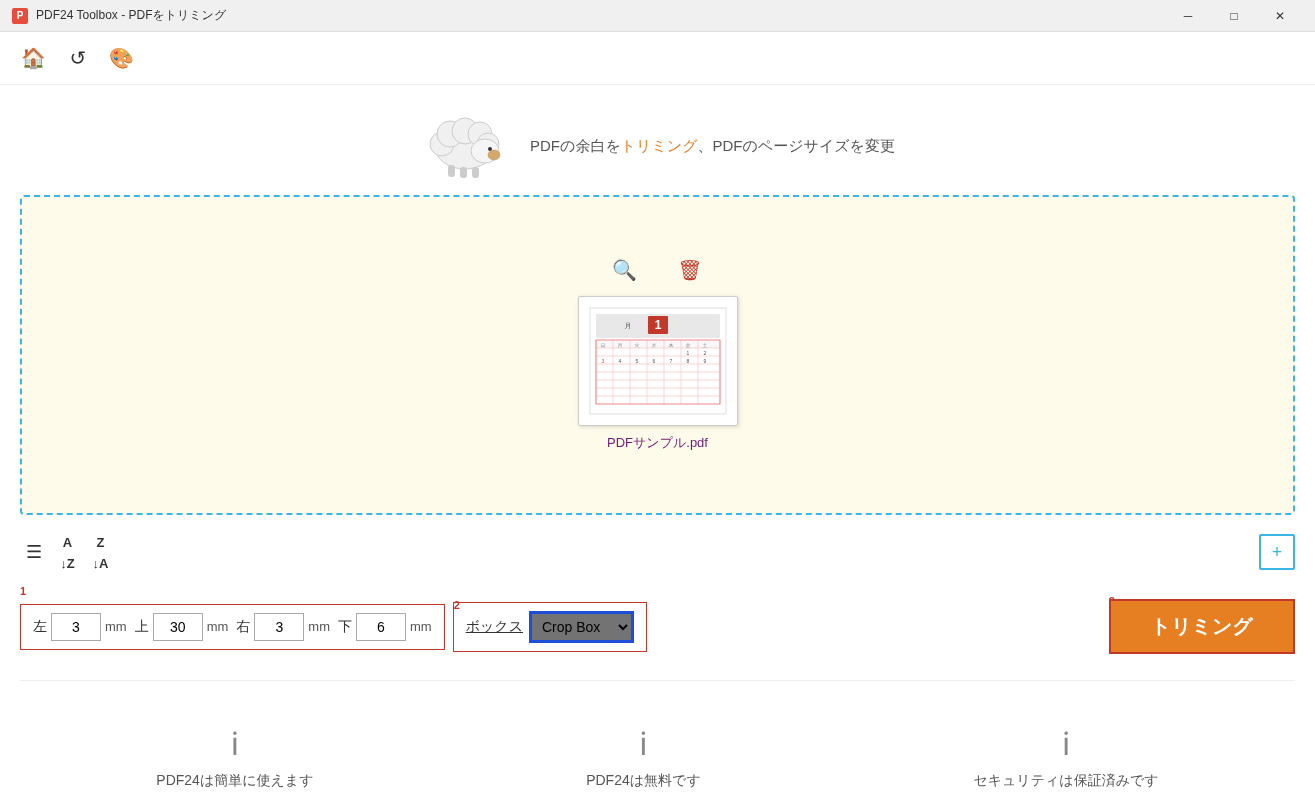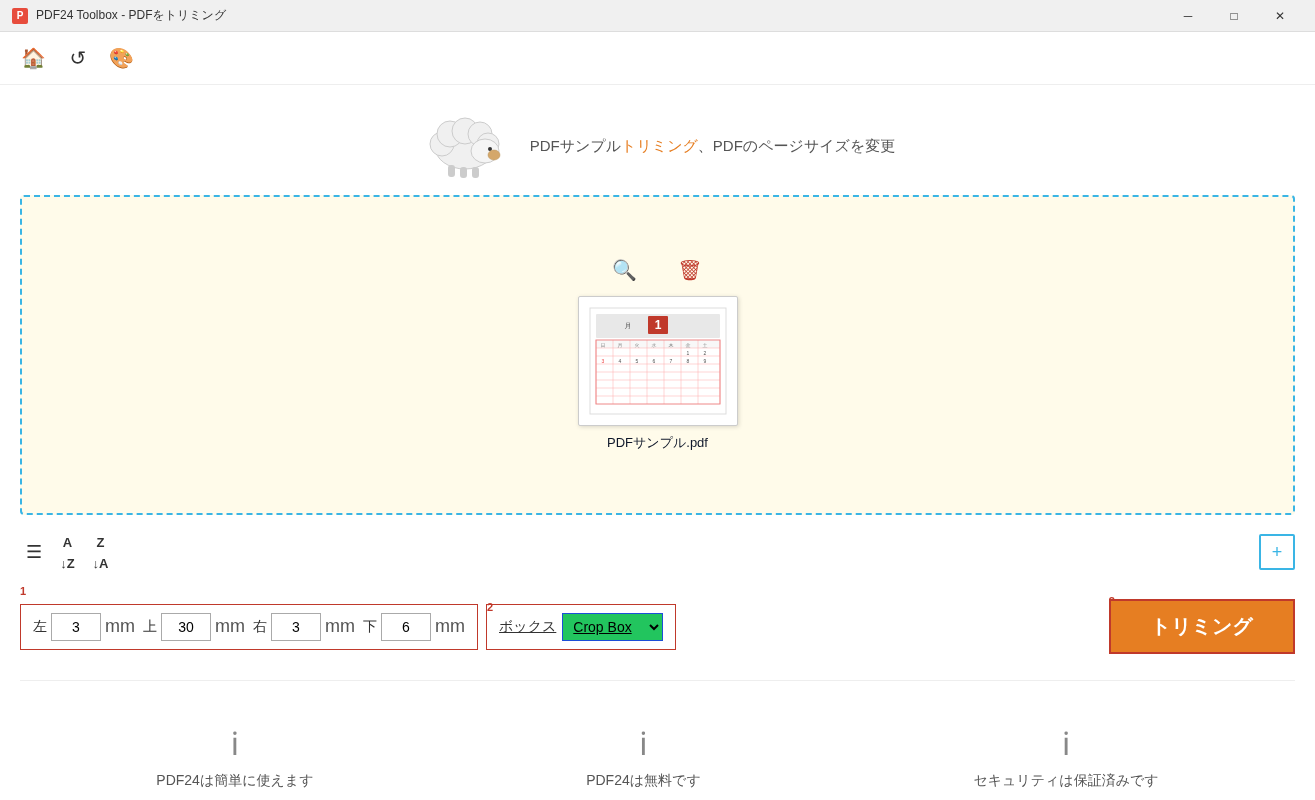--- a/index.html
+++ b/index.html
@@ -143,21 +143,21 @@
       border: 1px solid #ccc;
       border-radius: 2px;
       display: flex;
       align-items: center;
       justify-content: center;
       overflow: hidden;
       box-shadow: 1px 1px 4px rgba(0,0,0,0.15);
     }
     .file-name {
       font-size: 13px;
-      color: #0f172a;
+      color: #701a75;
       text-align: center;
     }
 
     
     .controls-bar {
       display: flex;
       align-items: center;
       padding: 12px 0;
       border-top: 0;
       position: relative;
@@ -228,44 +228,43 @@
     }
     .param-input {
       width: 50px;
       height: 28px;
       border: 1px solid #aaa;
       text-align: center;
       font-size: 14px;
       padding: 2px 4px;
     }
     .param-unit {
-      font-size: 18px;
+      font-size: 13px;
       color: #555;
     }
     .box-select-group {
       border: 1px solid #c0392b;
       display: flex;
       align-items: center;
       padding: 8px 12px;
       gap: 6px;
       position: relative;
       margin-left: 8px;
     }
     .box-label {
       font-size: 14px;
       color: #333;
       text-decoration: underline;
     }
     .box-select {
-      border: 1px solid #1d4ed8;
+      border: 3px solid #1d4ed8;
       padding: 4px 6px;
       font-size: 14px;
-      background: #22c55e;
-      cursor: pointer;
-      text-decoration: underline;
+      background: #737373;
+      cursor: pointer;
     }
     .trim-btn {
       margin-left: auto;
       border: 2px solid #c0392b;
       background: #e67e22;
       color: #fff;
       font-size: 20px;
       font-weight: bold;
       padding: 12px 40px;
       cursor: pointer;
@@ -345,21 +344,21 @@
 
       <ellipse cx="74" cy="46" rx="6" ry="5" fill="#d4a76a" stroke="#b8935a" stroke-width="0.5"></ellipse>
 
       <rect x="28" y="56" width="7" height="12" rx="3" fill="#ccc"></rect>
       <rect x="40" y="58" width="7" height="11" rx="3" fill="#ccc"></rect>
       <rect x="52" y="58" width="7" height="11" rx="3" fill="#ccc"></rect>
     </svg>
   </div>
   <div class="header-text">
     <p>
-      <span>PDFサンプル</span><span class="highlight">トリミング</span><span>、PDFのページサイズを変更</span>
+      <span>PDFの余白を</span><span class="highlight">トリミング</span><span>、PDFのページサイズを変更</span>
     </p>
   </div>
 </div>
 
 <div class="main-content">
 
   <div class="drop-zone">
     <div class="file-card">
       <div class="file-actions">
         <button class="file-action-btn">

